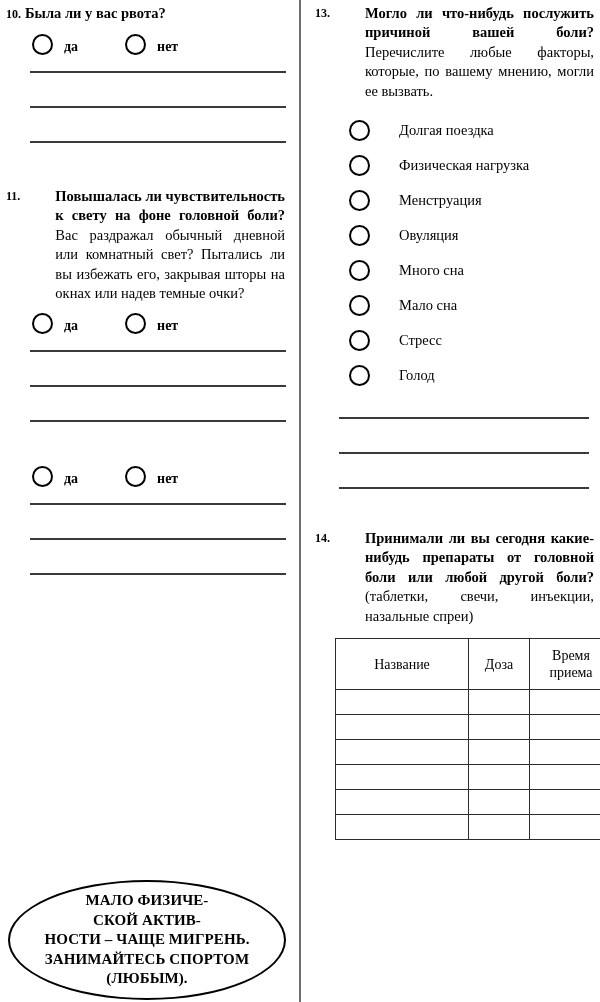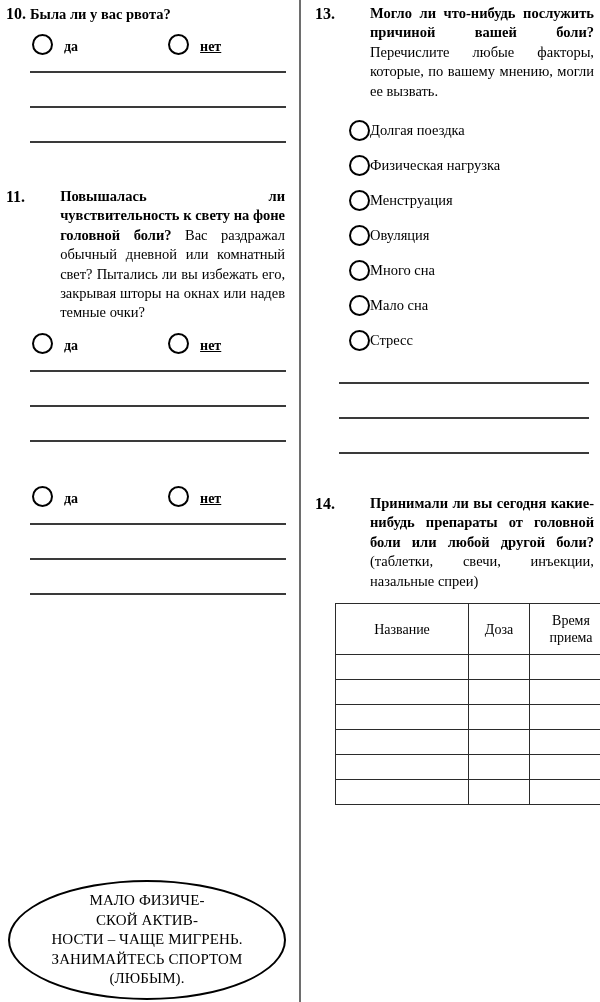--- a/index.html
+++ b/index.html
@@ -46,21 +46,21 @@
     display: block;
     margin: 0 0 6px 0;
   }
   .q-body {
     display: flex;
     align-items: flex-start;
     gap: 30px;
   }
   .q-num {
     font-weight: bold;
-    font-size: 16px;
+    font-size: 12px;
     line-height: 19px;
     flex: 0 0 auto;
     padding-right: 5px;
     white-space: nowrap;
   }
   .q-text {
     font-size: 14.5px;
     line-height: 19.4px;
     text-align: justify;
     text-justify: inter-word;
@@ -80,21 +80,21 @@
   
   .yn-row {
     display: flex;
     align-items: flex-end;
     margin: 10px 0 0 26px;
   }
   .yn-item {
     display: flex;
     align-items: center;
   }
-  .yn-item.second { margin-left: 90px; text-decoration: underline; }
+  .yn-item.second { margin-left: 47px; }
   .radio {
     width: 21px;
     height: 21px;
     border: 2px solid #000;
     border-radius: 50%;
     box-sizing: border-box;
     flex: 0 0 auto;
   }
   .yn-label {
     font-size: 14px;
@@ -121,21 +121,21 @@
   .opts {
     margin: 12px 0 0 34px;
   }
   .opt {
     display: flex;
     align-items: center;
     height: 35px;
   }
   .opt-label {
     font-size: 14.5px;
-    margin-left: 0;
+    margin-left: 29px;
     line-height: 1;
   }
 
   
   .med-table {
     border-collapse: collapse;
     margin: 12px 0 0 20px;
     width: 262px;
     table-layout: fixed;
   }
@@ -175,20 +175,21 @@
     align-items: center;
     justify-content: center;
     text-align: center;
   }
   .oval-text {
     font-size: 15px;
     line-height: 19.5px;
     letter-spacing: 0.1px;
     white-space: pre-line;
     padding: 0 6px;
+    font-weight: bold;
   }
 </style>
 </head>
 <body>
 
 <div class="page">
 
   <div class="col-divider"></div>
 
   <div class="col col-left">
@@ -296,20 +297,24 @@
           <span class="opt-label">Много сна</span>
         </div>
         <div class="opt">
           <span class="radio"></span>
           <span class="opt-label">Мало сна</span>
         </div>
         <div class="opt">
           <span class="radio"></span>
           <span class="opt-label">Стресс</span>
         </div>
+        <div class="opt">
+          <span class="radio"></span>
+          <span class="opt-label">Голод</span>
+        </div>
       </div>
 
       <div class="lines lines-right" style="margin-top:24px;">
         <div class="wline"></div>
         <div class="wline"></div>
         <div class="wline last"></div>
       </div>
     </div>
 
     <div class="q" style="margin-top:40px;">

